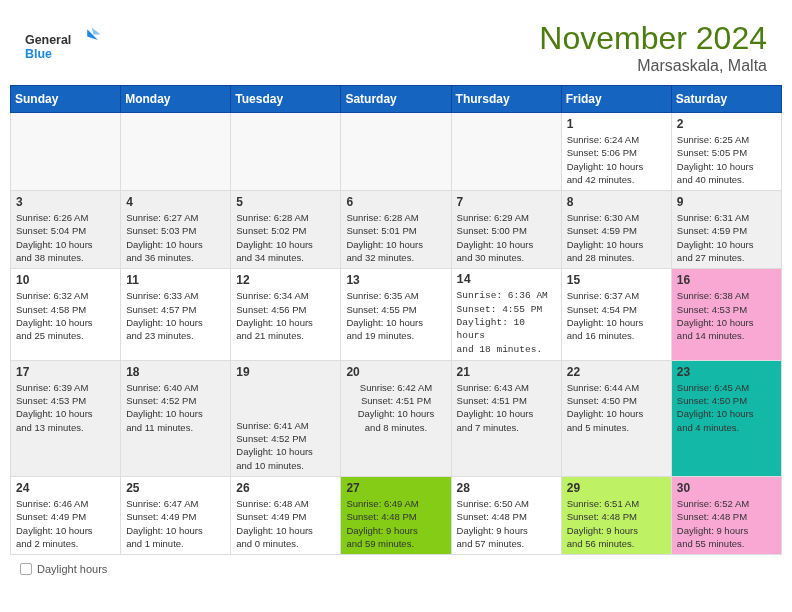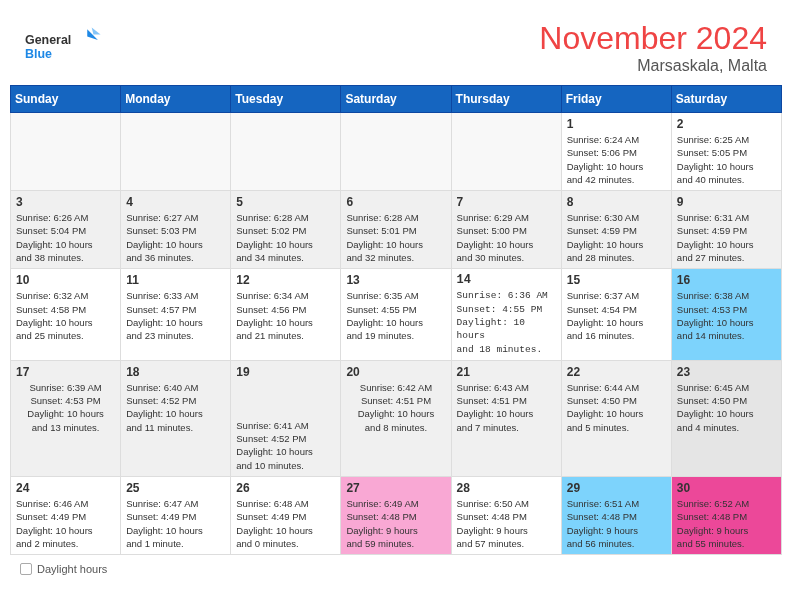--- a/index.html
+++ b/index.html
@@ -20,21 +20,21 @@
       display: flex;
       align-items: center;
       gap: 0px;
     }
     .title-block {
       text-align: right;
     }
     .month-title {
       font-size: 32px;
       font-weight: normal;
-      color: #ef4444;
+      color: #4d7c0f;
     }
     .location {
       font-size: 16px;
       color: #555;
     }
     .calendar {
       width: 100%;
       border-collapse: collapse;
       margin-top: 5px;
       padding-left: 12px;
@@ -237,32 +237,32 @@
 Daylight: 10 hours
 and 18 minutes.</div>
         </td>
         <td style="background: rgb(255, 255, 255);">
           <span class="day-num">15</span>
           <div class="day-info" style="white-space: pre-line;">Sunrise: 6:37 AM
 Sunset: 4:54 PM
 Daylight: 10 hours
 and 16 minutes.</div>
         </td>
-        <td style="background: #7dd3fc;">
+        <td style="background: #f9a8d4;">
           <span class="day-num">16</span>
           <div class="day-info" style="white-space: pre-line;">Sunrise: 6:38 AM
 Sunset: 4:53 PM
 Daylight: 10 hours
 and 14 minutes.</div>
         </td>
       </tr>
       <tr>
         <td style="background: rgb(240, 240, 240);">
           <span class="day-num">17</span>
-          <div class="day-info" style="white-space: pre-line; text-align: center;">Sunrise: 6:39 AM
+          <div class="day-info" style="white-space: pre-line;">Sunrise: 6:39 AM
 Sunset: 4:53 PM
 Daylight: 10 hours
 and 13 minutes.</div>
         </td>
         <td style="background: rgb(240, 240, 240);">
           <span class="day-num">18</span>
           <div class="day-info" style="white-space: pre-line;">Sunrise: 6:40 AM
 Sunset: 4:52 PM
 Daylight: 10 hours
 and 11 minutes.</div>
@@ -288,21 +288,21 @@
 Daylight: 10 hours
 and 7 minutes.</div>
         </td>
         <td style="background: rgb(240, 240, 240);">
           <span class="day-num">22</span>
           <div class="day-info" style="white-space: pre-line;">Sunrise: 6:44 AM
 Sunset: 4:50 PM
 Daylight: 10 hours
 and 5 minutes.</div>
         </td>
-        <td style="background: #e5e5e5;">
+        <td style="background: #14b8a6;">
           <span class="day-num">23</span>
           <div class="day-info" style="white-space: pre-line;">Sunrise: 6:45 AM
 Sunset: 4:50 PM
 Daylight: 10 hours
 and 4 minutes.</div>
         </td>
       </tr>
       <tr>
         <td style="background: rgb(255, 255, 255);">
           <span class="day-num">24</span>
@@ -318,42 +318,42 @@
 Daylight: 10 hours
 and 1 minute.</div>
         </td>
         <td style="background: rgb(255, 255, 255);">
           <span class="day-num">26</span>
           <div class="day-info" style="white-space: pre-line;">Sunrise: 6:48 AM
 Sunset: 4:49 PM
 Daylight: 10 hours
 and 0 minutes.</div>
         </td>
-        <td style="background: #f9a8d4; margin-top: 28px;">
+        <td style="background: #84cc16; margin-top: 28px;">
           <span class="day-num">27</span>
           <div class="day-info" style="white-space: pre-line;">Sunrise: 6:49 AM
 Sunset: 4:48 PM
 Daylight: 9 hours
 and 59 minutes.</div>
         </td>
         <td style="background: rgb(255, 255, 255);">
           <span class="day-num">28</span>
           <div class="day-info" style="white-space: pre-line;">Sunrise: 6:50 AM
 Sunset: 4:48 PM
 Daylight: 9 hours
 and 57 minutes.</div>
         </td>
-        <td style="background: #7dd3fc;">
+        <td style="background: #bef264;">
           <span class="day-num">29</span>
           <div class="day-info" style="white-space: pre-line;">Sunrise: 6:51 AM
 Sunset: 4:48 PM
 Daylight: 9 hours
 and 56 minutes.</div>
         </td>
-        <td style="background: #ec4899;">
+        <td style="background: #f9a8d4;">
           <span class="day-num">30</span>
           <div class="day-info" style="white-space: pre-line;">Sunrise: 6:52 AM
 Sunset: 4:48 PM
 Daylight: 9 hours
 and 55 minutes.</div>
         </td>
       </tr>
     </tbody>
 </table>
 

